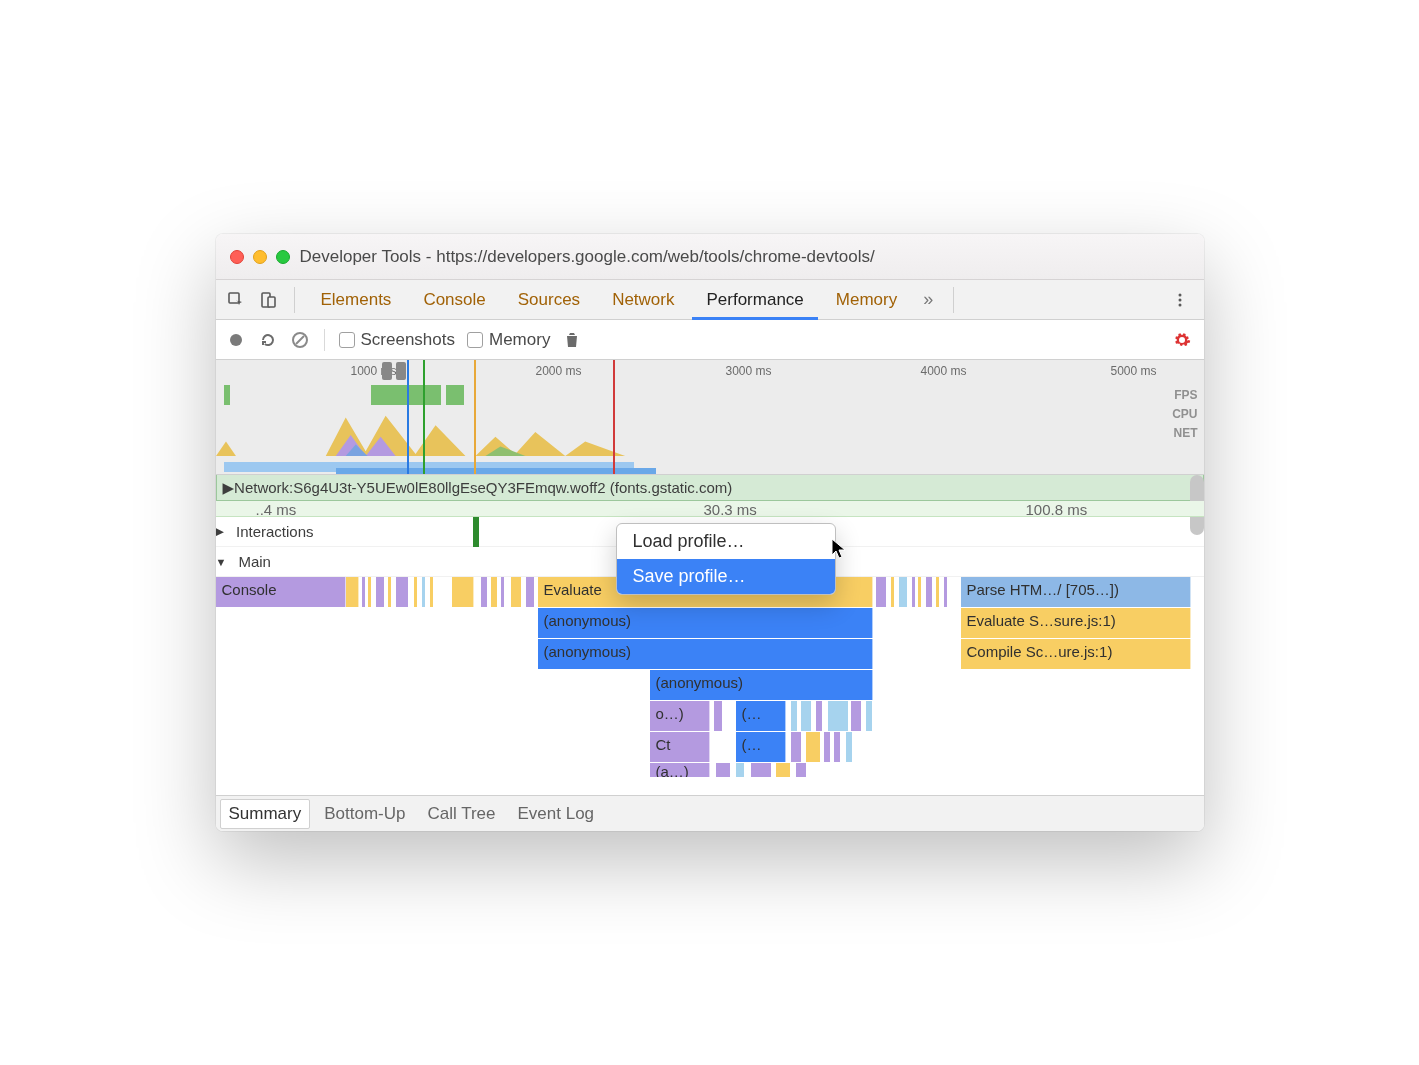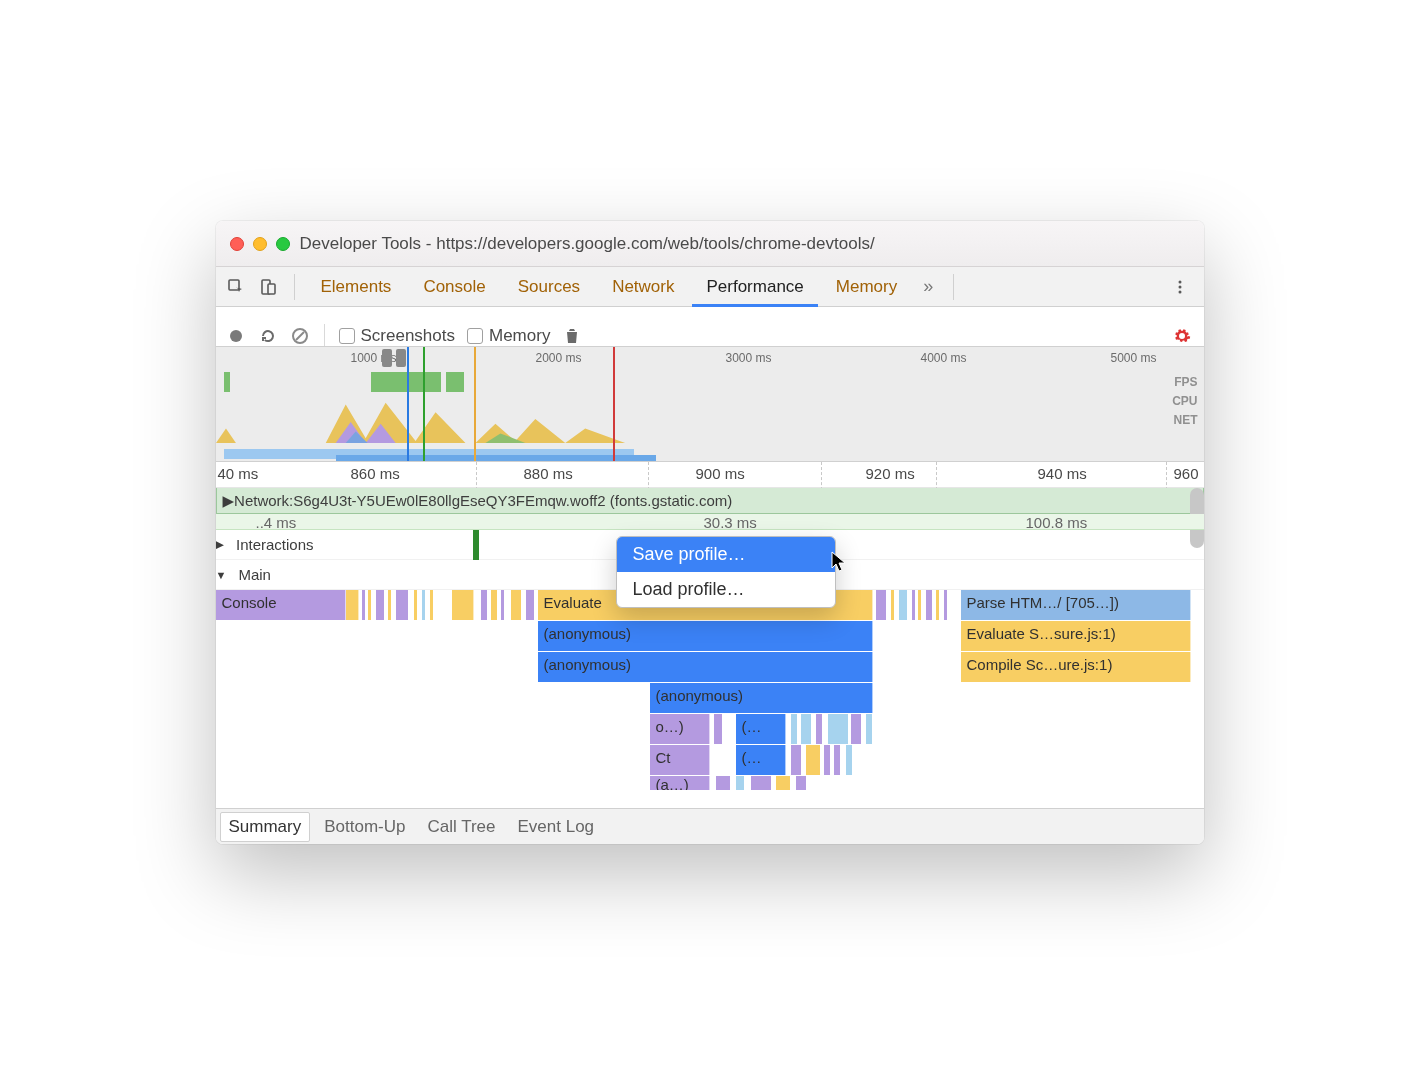--- a/index.html
+++ b/index.html
@@ -36,21 +36,21 @@
   display: flex; align-items: center; padding: 0 6px; gap: 4px;
   position: relative;
 }
 .tabbar .ibtn { width: 28px; height: 28px; display: flex; align-items: center; justify-content: center; color: #5a5a5a; }
 .tabbar .sep { width: 1px; height: 26px; background: #d0d0d0; margin: 0 8px; }
 .tab { padding: 0 14px; font-size: 17px; color: #a16207; height: 40px; line-height: 40px; cursor: default; }
 .tab.active { color: #222; box-shadow: inset 0 -3px 0 #3b82f6; }
 .kebab { position: absolute; right: 10px; color: #7a7a7a; }
 .chev-more { color: #7a7a7a; padding: 0 8px; font-size: 18px; }
 .toolbar {
-  height: 40px; border-bottom: 1px solid #d0d0d0; display: flex; align-items: flex-end;
+  height: 40px; border-bottom: 1px solid #d0d0d0; display: flex; align-items: center;
   padding: 0 10px; gap: 12px; background: #fff;
 }
 .tbtn { width: 20px; height: 20px; display: inline-flex; align-items: center; justify-content: center; color: #6b6b6b; }
 .tsep { width: 1px; height: 22px; background: #d9d9d9; margin: 0 2px; }
 .chk { width: 16px; height: 16px; border: 1px solid #a0a0a0; border-radius: 3px; background: #fff; margin-right: 6px; }
 .chk-wrap { display: flex; align-items: center; font-size: 17px; color: #4a4a4a; }
 .gear { color: #d33; position: absolute; right: 12px; }
 
 .overview {
   height: 115px; background: #ececec; position: relative; border-bottom: 1px solid #d0d0d0;
@@ -226,34 +226,20 @@
     </div>
     <div class="ov-net"></div>
     <div class="ov-net2"></div>
 
     <div class="ov-vline" style="left:191px;background:#2a7ae2"></div>
     <div class="ov-vline" style="left:207px;background:#2ea02e"></div>
     <div class="ov-vline" style="left:258px;background:#e8a838"></div>
     <div class="ov-vline" style="left:397px;background:#d13a3a"></div>
   </div>
 
-  <div class="timeline-ruler">
-    <span class="tr-tick" style="left:2px">40 ms</span>
-    <span class="tr-tick" style="left:135px">860 ms</span>
-    <span class="tr-tick" style="left:308px">880 ms</span>
-    <span class="tr-tick" style="left:480px">900 ms</span>
-    <span class="tr-tick" style="left:650px">920 ms</span>
-    <span class="tr-tick" style="left:822px">940 ms</span>
-    <span class="tr-tick" style="left:958px">960</span>
-    <div class="tr-grid" style="left:260px"></div>
-    <div class="tr-grid" style="left:432px"></div>
-    <div class="tr-grid" style="left:605px"></div>
-    <div class="tr-grid" style="left:720px"></div>
-    <div class="tr-grid" style="left:950px"></div>
-  </div>
 
   <div class="tracks">
     <div class="scroll-thumb" style="top:0;height:60px"></div>
 
     <div class="network-row">
       <span class="tri">▶</span>
       <span>Network</span>
       <span>:S6g4U3t-Y5UEw0lE80llgEseQY3FEmqw.woff2 (fonts.gstatic.com)</span>
     </div>
 
@@ -331,22 +317,22 @@
 
       <div class="flame purple" style="left:434px;top:186px;width:60px;height:14px;padding:0 6px">(a…)</div>
       <div class="stripe" style="left:500px;top:186px;background:#b49ae0;width:14px;height:14px"></div>
       <div class="stripe" style="left:520px;top:186px;background:#a6d3ee;width:8px;height:14px"></div>
       <div class="stripe" style="left:535px;top:186px;background:#b49ae0;width:20px;height:14px"></div>
       <div class="stripe" style="left:560px;top:186px;background:#f8ce63;width:14px;height:14px"></div>
       <div class="stripe" style="left:580px;top:186px;background:#b49ae0;width:10px;height:14px"></div>
     </div>
 
     <div class="context-menu" style="left:400px;top:48px">
+      <div class="cm-item">Load profile…</div>
       <div class="cm-item active">Save profile…</div>
-      <div class="cm-item">Load profile…</div>
     </div>
     <div class="cursor" style="left:614px;top:62px">
       <svg width="18" height="22" viewBox="0 0 18 22">
           <path d="M2 2l0 16 4-4 3 7 3-1-3-7 6 0z" fill="#000" stroke="#fff" stroke-width="1"></path>
         </svg>
     </div>
   </div>
 
   <div class="bottom-tabs">
     <div class="btab active">Summary</div>

